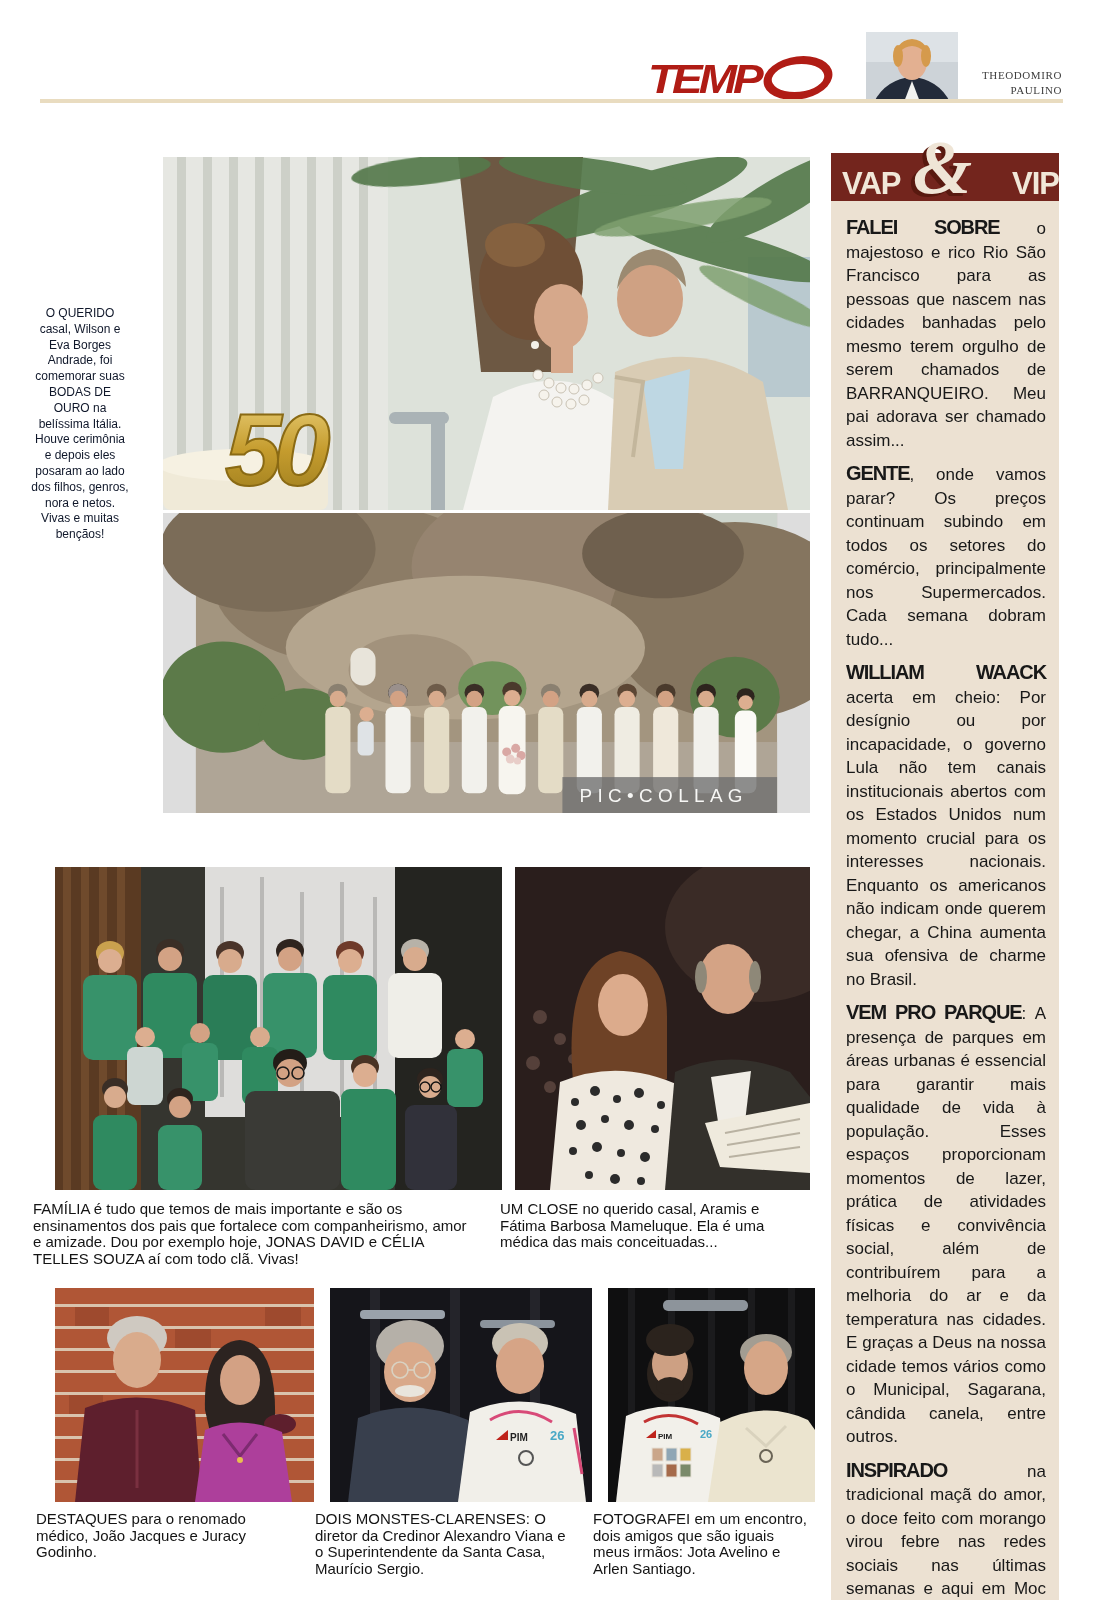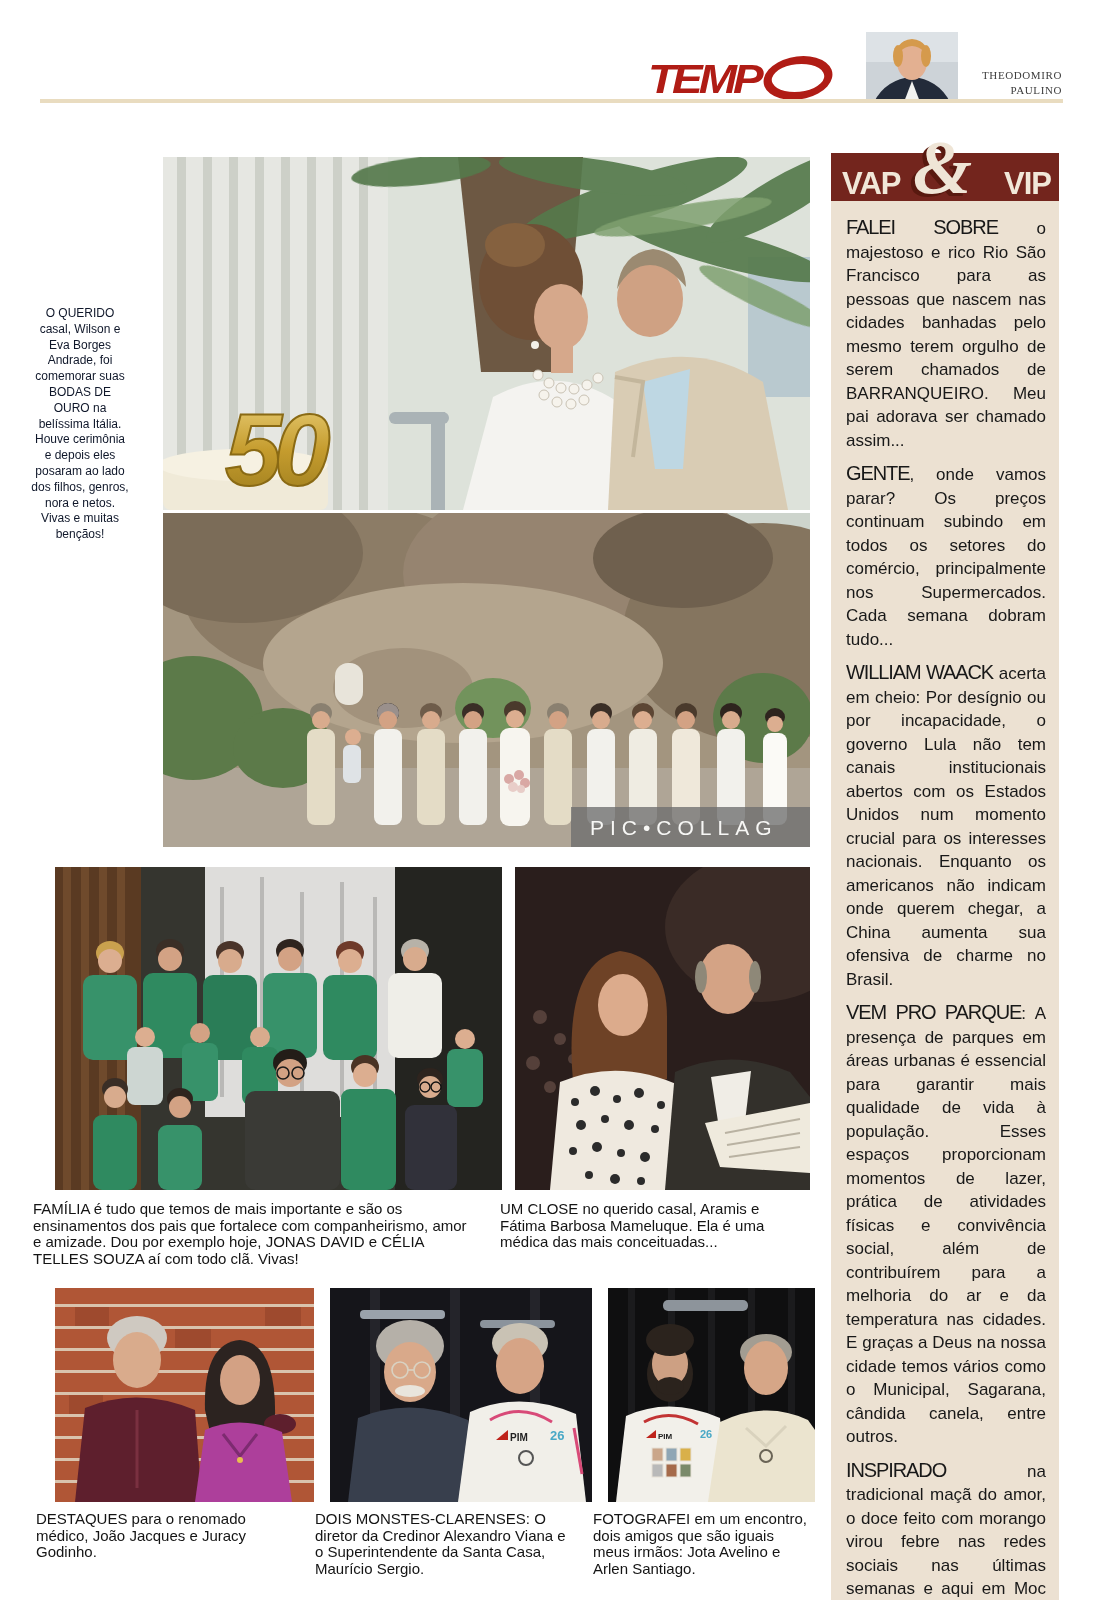--- a/index.html
+++ b/index.html
@@ -15,21 +15,21 @@
           transform:skewX(-14deg);margin-left:4px;color:transparent;overflow:hidden;font-size:10px;}
   .portrait{position:absolute;left:866px;top:32px;width:92px;height:70px;margin:0;}
   .byline{position:absolute;left:950px;top:68px;width:112px;text-align:right;
           font-family:"Liberation Serif",serif;font-size:11px;letter-spacing:.6px;
           color:#3d3d3d;line-height:15px;}
 
   
   .photo{position:absolute;margin:15px;overflow:hidden;background:#ddd;}
   .photo svg{display:block;width:100%;height:100%;}
   #ph1{left:148px;top:142px;width:647px;height:353px;}
-  #ph2{left:148px;top:498px;width:647px;height:334px;}
+  #ph2{left:148px;top:498px;width:647px;height:300px;}
   #ph3{left:40px; top:852px;width:447px;height:323px;}
   #ph4{left:500px;top:852px;width:295px;height:323px;}
   #ph5{left:40px; top:1273px;width:259px;height:214px;}
   #ph6{left:315px;top:1273px;width:262px;height:214px;}
   #ph7{left:593px;top:1273px;width:207px;height:214px;}
 
   
   .left-note{position:absolute;left:30px;top:306px;width:100px;text-align:center;
              font-size:12px;line-height:15.8px;color:#0f172a;}
   .cap{position:absolute;font-size:15px;line-height:16.6px;color:#141414;}
@@ -38,27 +38,27 @@
   #cap-destaques{left:36px;top:1496px;width:224px;}
   #cap-dois{left:315px;top:1496px;width:252px;}
   #cap-fotografei{left:593px;top:1496px;width:214px;}
 
   
   .vip-panel{position:absolute;left:831px;top:153px;width:228px;height:1521px;background:#ece1d2;}
   .vip-bar{position:absolute;left:0;top:0;width:228px;height:48px;background:#73251d;}
   .vip-word{position:absolute;bottom:2px;font-weight:800;font-size:31px;color:#f1e7d8;
             letter-spacing:-1px;line-height:1;}
   .vip-left{left:11px;}
-  .vip-right{right:8px;margin-top:48px;}
+  .vip-right{right:0;margin-top:48px;}
   .vip-amp{position:absolute;left:50%;top:-24px;transform:translateX(-54%);z-index:2;
            font-family:"Liberation Serif",serif;font-style:italic;font-weight:700;font-size:76px;
            line-height:1;color:#efe5d6;text-shadow:-4px 3px 0 #58190f;}
   .vip-body{position:absolute;left:15px;top:64px;width:200px;}
   .vip-body p{margin:0 0 11px 0;text-align:justify;font-size:17px;line-height:23.5px;color:#181818;}
-  .lead{font-weight:400;font-size:20px;letter-spacing:-1.1px;line-height:1;}
+  .lead{font-weight:700;font-size:20px;letter-spacing:-1.1px;line-height:1;}
 </style>
 </head>
 <body>
 
 <div class="page">
 
   <div class="logo">
     <span class="logo-main">TEMP</span>
     <span class="logo-o">O</span>
   </div>

